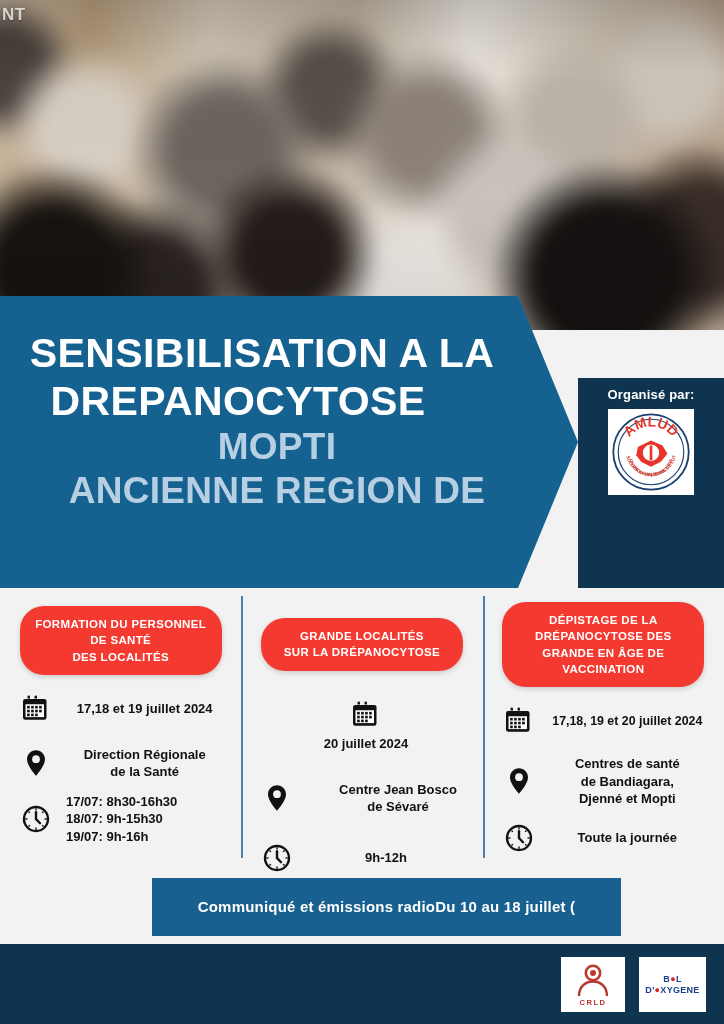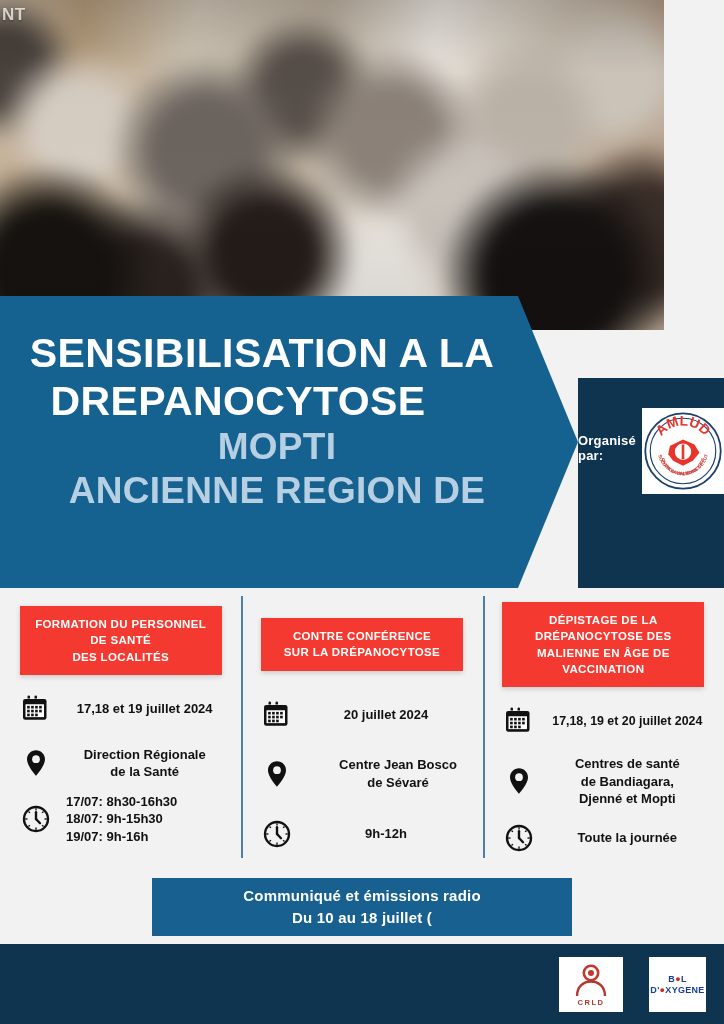--- a/index.html
+++ b/index.html
@@ -12,21 +12,21 @@
   .poster {
     position: relative;
     width: 724px; height: 1024px;
     background: #f2f2f2;
     overflow: hidden;
   }
 
   
   .hero {
     position: absolute; left: 0; top: 0;
-    width: 664px; height: 330px;
+    width: 724px; height: 330px;
     overflow: hidden;
     background: #9a8670;
   }
   .hero-photo {
     position: absolute; inset: 0;
     background:
       radial-gradient(circle at 12% 78%, #16120f 0 52px, rgba(22,18,15,0) 95px),
       radial-gradient(circle at 24% 84%, #2b2320 0 46px, rgba(43,35,32,0) 86px),
       radial-gradient(circle at 41% 74%, #241c18 0 44px, rgba(36,28,24,0) 82px),
       radial-gradient(circle at 52% 88%, #e8e4de 0 50px, rgba(232,228,222,0) 92px),
@@ -89,21 +89,21 @@
     letter-spacing: .3px;
     line-height: 1.2;
     padding-left: 14px;
   }
 
   
   .org-panel {
     position: absolute; left: 578px; top: 378px;
     width: 146px; height: 130px;
     background: #0f3450;
-    display: flex; flex-direction: row;
+    display: flex; flex-direction: column;
     align-items: center; justify-content: flex-start;
     padding-top: 9px;
   }
   .org-panel-bg {
     position: absolute; left: 578px; top: 378px;
     width: 146px; height: 210px;
     background: #0f3450;
   }
   .org-label {
     position: relative; z-index: 3;
@@ -141,20 +141,21 @@
     width: 202px;
     background: #f43a30;
     color: #ffffff;
     text-align: center;
     font-size: 11.5px;
     font-weight: 800;
     letter-spacing: .35px;
     line-height: 1.42;
     padding: 10px 6px;
     box-shadow: 0 2px 5px rgba(0,0,0,.16);
+    border-radius: 24px;
   }
   .row {
     display: flex;
     align-items: center;
     margin-top: 14px;
     padding-left: 8px;
   }
   .row-icon {
     flex: 0 0 40px;
     height: 40px;
@@ -168,24 +169,24 @@
     color: #111111;
     line-height: 1.34;
     padding: 0 4px;
   }
   .row-text.leftish { text-align: left; padding-left: 10px; }
   .row.tight { margin-top: 10px; }
 
   
   .communique {
     position: absolute; left: 152px; top: 878px;
-    width: 420px; height: 58px;
+    width: 469px; height: 58px;
     background: #17608f;
     color: #ffffff;
-    display: flex; flex-direction: column;
+    display: flex; flex-direction: row;
     align-items: center; justify-content: center;
     font-size: 15px; font-weight: 800;
     line-height: 1.45;
     letter-spacing: .2px;
   }
 
   
   .footer {
     position: absolute; left: 0; top: 944px;
     width: 724px; height: 80px;
@@ -193,21 +194,21 @@
   }
   .footer-logos {
     position: absolute; right: 18px; top: 13px;
     display: flex; gap: 14px;
   }
   .logo-card {
     width: 64px; height: 55px;
     background: #ffffff;
     display: flex; align-items: center; justify-content: center;
   }
-  .logo-card.wide { width: 57px; margin-left: 12px; }
+  .logo-card.wide { width: 67px; }
   .bol-txt {
     font-size: 9px; font-weight: 800; color: #1b3f8f;
     line-height: 1.15; text-align: center; letter-spacing: .3px;
   }
   .bol-txt .o-red { color: #d32b1e; }
 </style>
 </head>
 <body>
 
 <div class="poster">
@@ -323,25 +324,25 @@
         <div class="row-text leftish">
           <div>17/07:  8h30-16h30</div>
           <div>18/07:  9h-15h30</div>
           <div>19/07:  9h-16h</div>
         </div>
       </div>
     </div>
 
     <div class="col">
       <div class="redbox" style="margin-top:12px;">
-        <div>CONTRE CONFÉRENCE</div>
+        <div>GRANDE LOCALITÉS</div>
         <div>SUR LA DRÉPANOCYTOSE</div>
       </div>
 
-      <div class="row" style="margin-top:24px;">
+      <div class="row" style="margin-top:24px;flex-direction:column;">
         <div class="row-icon">
           <svg width="30" height="30" viewBox="0 0 24 24" fill="#111">
             <path d="M6.2 1.2a1 1 0 0 1 1 1v1.3h-2V2.2a1 1 0 0 1 1-1zm5.6 0a1 1 0 0 1 1 1v1.3h-2V2.2a1 1 0 0 1 1-1z"></path>
             <rect x="1.6" y="4" width="18.8" height="16.6" rx="1.8" fill="#111"></rect>
             <rect x="3.6" y="8.2" width="14.8" height="10.3" fill="#fff"></rect>
             <g fill="#111">
               <rect x="4.9" y="9.5" width="2.1" height="2.1"></rect>
                 <rect x="8.1" y="9.5" width="2.1" height="2.1"></rect>
               <rect x="11.3" y="9.5" width="2.1" height="2.1"></rect>
                 <rect x="14.5" y="9.5" width="2.1" height="2.1"></rect>
@@ -351,21 +352,21 @@
                 <rect x="14.5" y="12.6" width="2.1" height="2.1"></rect>
               <rect x="4.9" y="15.7" width="2.1" height="2.1"></rect>
                 <rect x="8.1" y="15.7" width="2.1" height="2.1"></rect>
               <rect x="11.3" y="15.7" width="2.1" height="2.1"></rect>
             </g>
           </svg>
         </div>
         <div class="row-text">20 juillet 2024</div>
       </div>
 
-      <div class="row" style="margin-top:19px;gap:24px;">
+      <div class="row" style="margin-top:26px;gap:24px;">
         <div class="row-icon">
           <svg width="30" height="30" viewBox="0 0 24 24" fill="#111">
             <path d="M12 1.8c-4 0-7.2 3.2-7.2 7.2 0 5.4 7.2 13.2 7.2 13.2s7.2-7.8 7.2-13.2c0-4-3.2-7.2-7.2-7.2z"></path>
             <circle cx="12" cy="8.9" r="3.1" fill="#f2f2f2"></circle>
           </svg>
         </div>
         <div class="row-text">
           <div>Centre Jean Bosco</div>
           <div>de Sévaré</div>
         </div>
@@ -390,21 +391,21 @@
           </svg>
         </div>
         <div class="row-text">9h-12h</div>
       </div>
     </div>
 
     <div class="col">
       <div class="redbox" style="margin-top:-4px;">
         <div>DÉPISTAGE DE LA</div>
         <div>DRÉPANOCYTOSE DES</div>
-        <div>MALIENNE EN ÂGE DE</div>
+        <div>GRANDE EN ÂGE DE</div>
         <div>VACCINATION</div>
       </div>
 
       <div class="row">
         <div class="row-icon">
           <svg width="30" height="30" viewBox="0 0 24 24" fill="#111">
             <path d="M6.2 1.2a1 1 0 0 1 1 1v1.3h-2V2.2a1 1 0 0 1 1-1zm5.6 0a1 1 0 0 1 1 1v1.3h-2V2.2a1 1 0 0 1 1-1z"></path>
             <rect x="1.6" y="4" width="18.8" height="16.6" rx="1.8" fill="#111"></rect>
             <rect x="3.6" y="8.2" width="14.8" height="10.3" fill="#fff"></rect>
             <g fill="#111">

